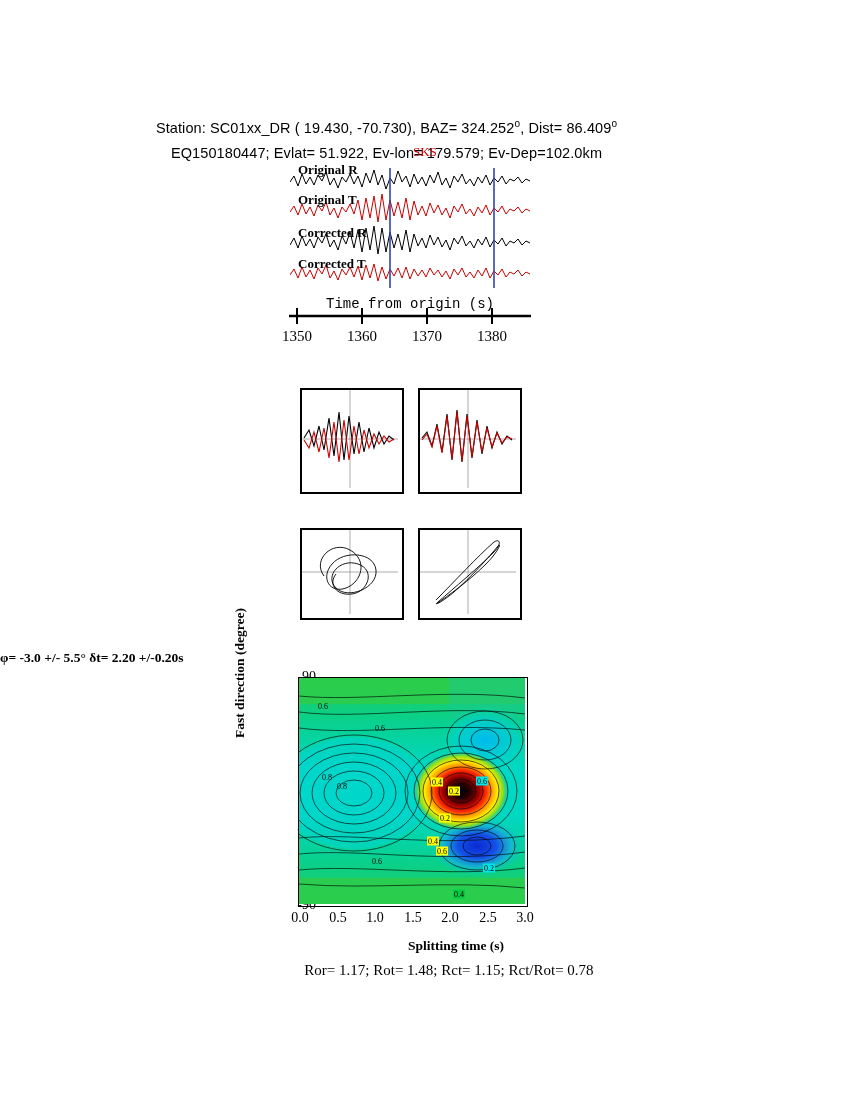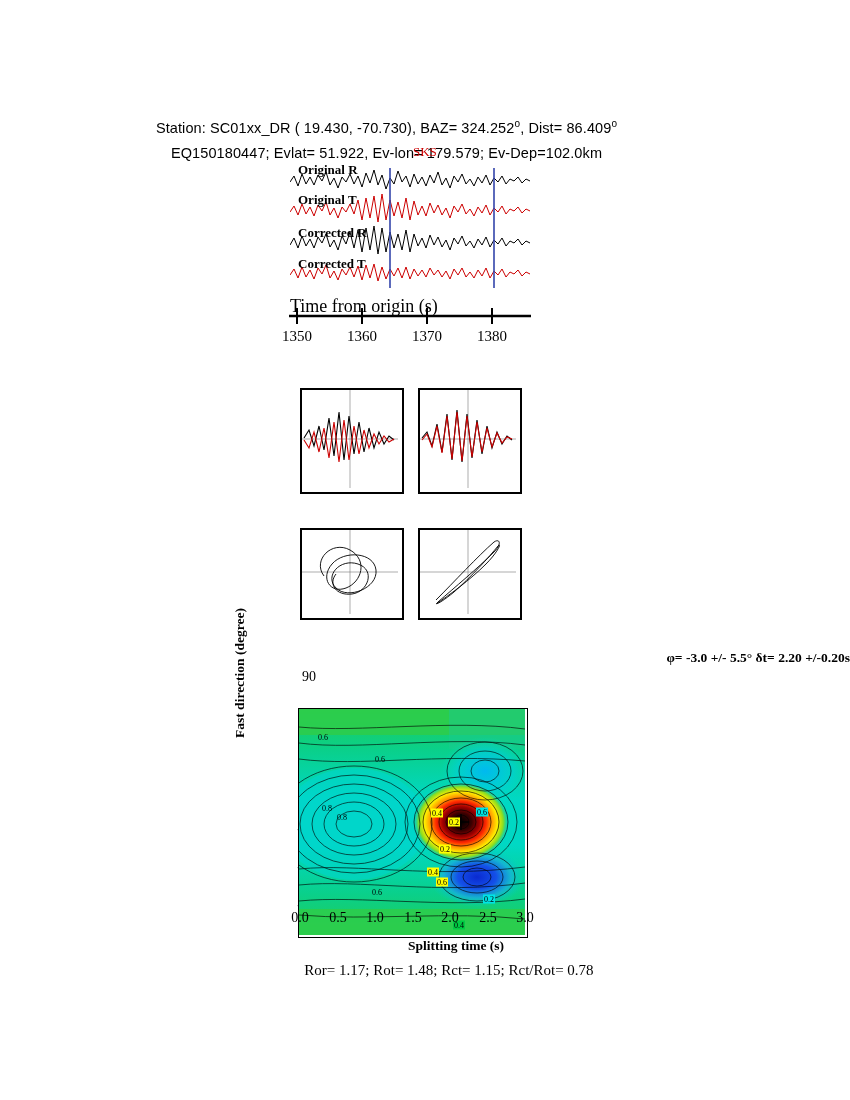--- a/index.html
+++ b/index.html
@@ -28,42 +28,42 @@
   }
   #lbl-or{top:-6px;left:8px;}
   #lbl-ot{top:24px;left:8px;}
   #lbl-cr{top:57px;left:8px;}
   #lbl-ct{top:88px;left:8px;}
   #sks-label{
     position:absolute;top:-24px;left:123px;color:#cc0000;
     font-size:13px;font-family:Liberation Serif, serif;
   }
   #time-axis-title{
-    position:absolute;top:128px;left:0;width:240px;
-    font-size:18px;font-family:Liberation Serif, serif;
+    position:absolute;top:128px;left:0;width:240px;text-align:center;
+    font-size:14px;font-family:Liberation Mono, monospace;
   }
   #axis-wrap{position:absolute;left:283px;top:308px;width:254px;height:46px;}
   .tick-lab{
     position:absolute;top:20px;font-size:15px;
     font-family:"Liberation Serif", serif;transform:translateX(-50%);
   }
 
   
   .wbox{position:absolute;border:2.5px solid #000;background:#fff;}
   #wbox1{left:300px;top:388px;width:100px;height:102px;}
   #wbox2{left:418px;top:388px;width:100px;height:102px;}
   #pbox1{left:300px;top:528px;width:100px;height:88px;}
   #pbox2{left:418px;top:528px;width:100px;height:88px;}
 
   
   #phi-title{
-    position:absolute;top:650px;left:0;width:850px;text-align:right;
+    position:absolute;top:650px;left:0;width:850px;text-align:left;
     font-size:13.5px;font-weight:bold;font-family:"Liberation Serif", serif;
   }
-  #contour-wrap{position:absolute;left:298px;top:677px;width:228px;height:228px;margin-top:31px;}
+  #contour-wrap{position:absolute;left:298px;top:677px;width:228px;height:228px;}
   #contour-frame{position:absolute;left:0;top:0;width:228px;height:228px;border:1.5px solid #000;overflow:hidden;}
   #ylabel{
     position:absolute;left:232px;top:738px;
     transform:rotate(-90deg);transform-origin:left top;
     font-size:13.5px;font-weight:bold;font-family:"Liberation Serif", serif;
     white-space:nowrap;
   }
   .yt{position:absolute;right:534px;font-size:14px;font-family:"Liberation Serif", serif;transform:translateY(-50%);}
   .xt{position:absolute;top:910px;font-size:14px;font-family:"Liberation Serif", serif;transform:translateX(-50%);}
   #xlabel{

